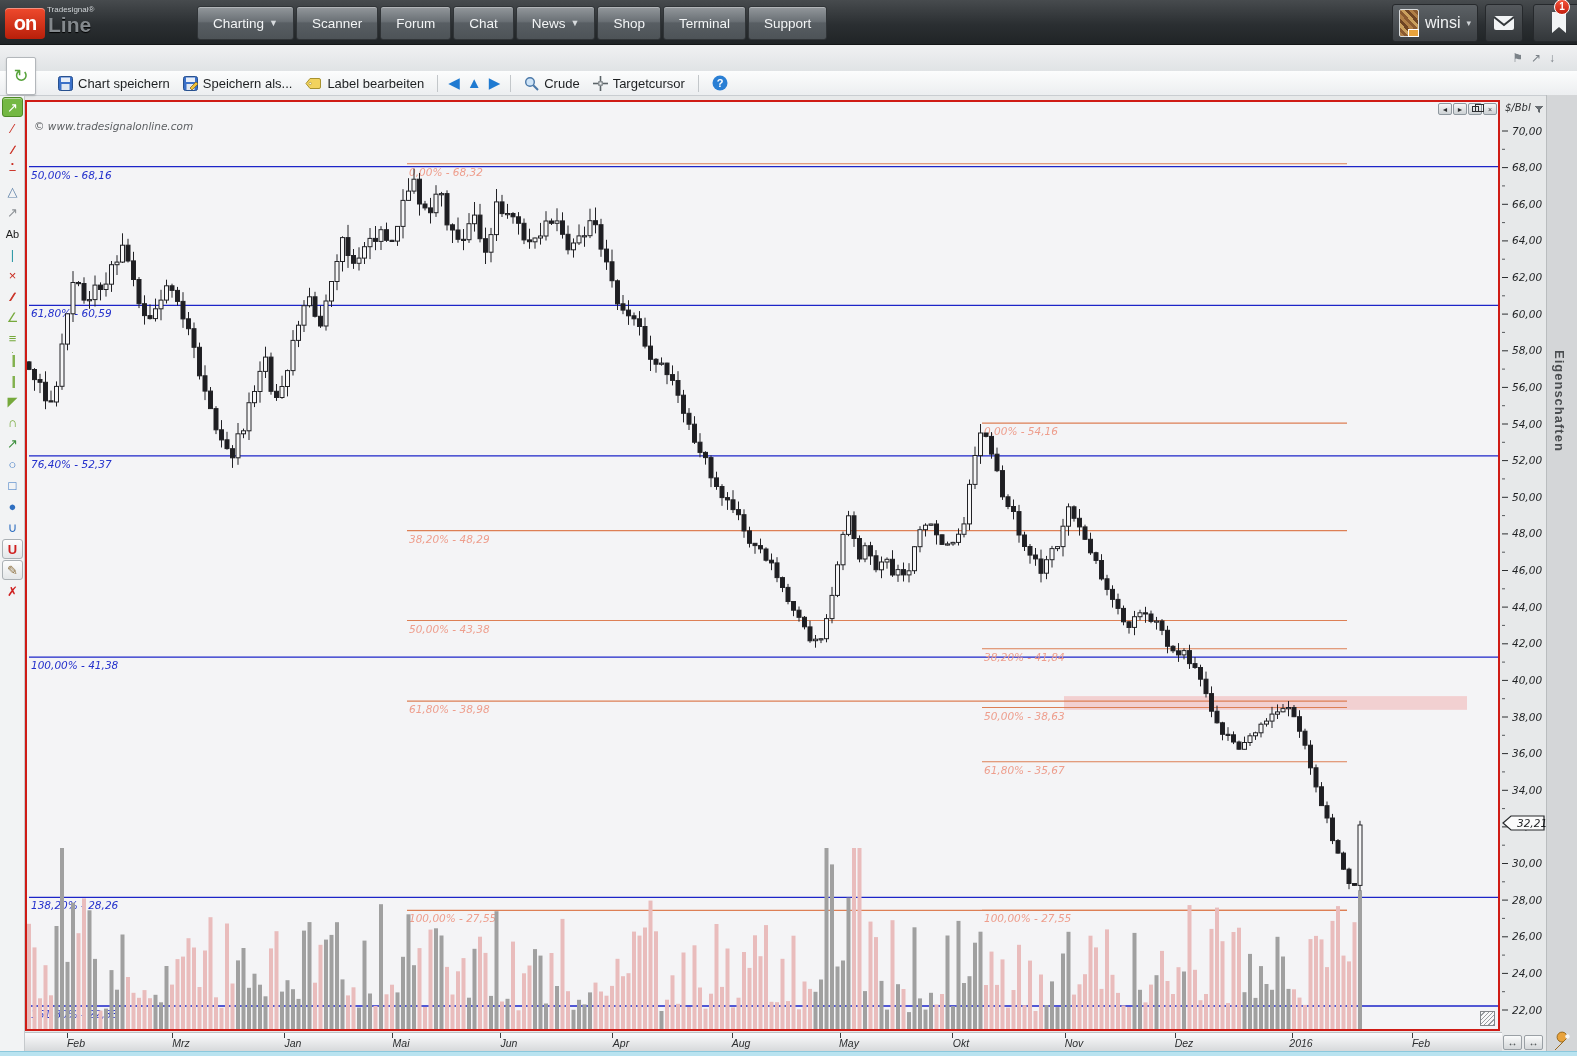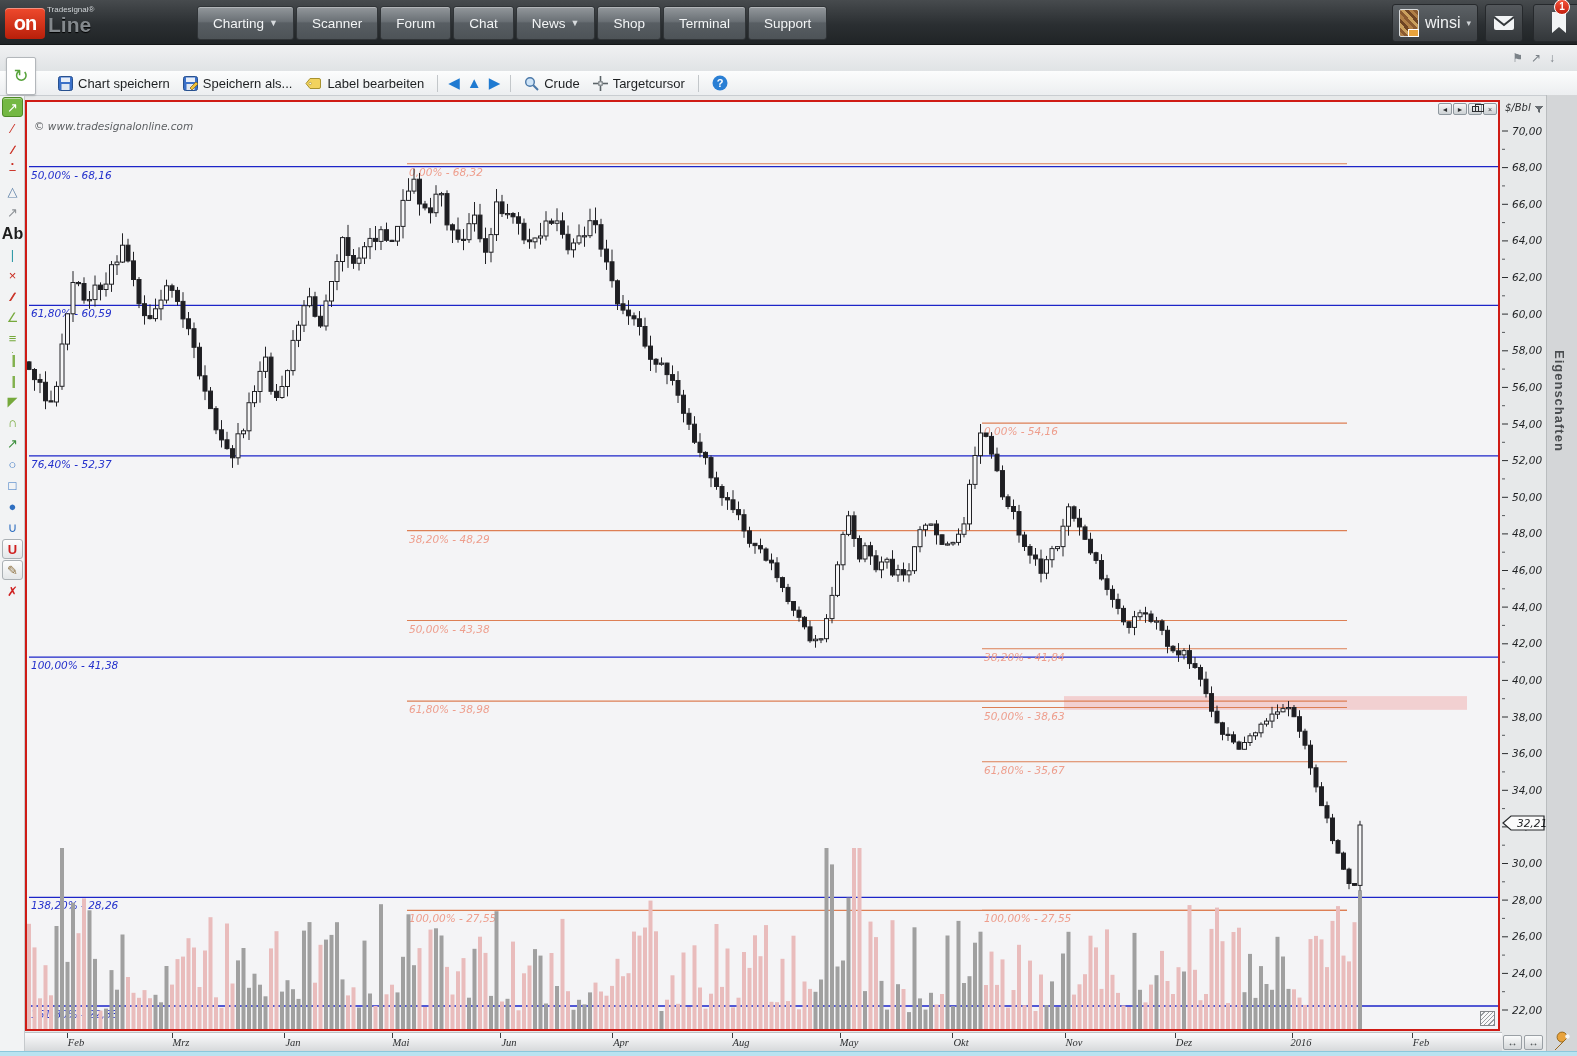--- a/index.html
+++ b/index.html
@@ -103,21 +103,21 @@
                    repeating-linear-gradient(135deg,#f8f8f8 0 2px,#9a9ea1 2px 3px); cursor:nwse-resize; }
 
   
   #yaxis { position:absolute; left:1502px; top:100px; cursor:ns-resize; }
   .props { position:absolute; left:1546px; top:95px; width:31px; height:961px; background:#d4d6d8;
            border-left:1px solid #babdbf; cursor:pointer; }
   .props span { position:absolute; top:255px; left:5px; writing-mode:vertical-rl; font-weight:bold;
                 font-size:13px; color:#4b4e51; letter-spacing:1px; }
   .xaxis { position:absolute; left:25px; top:1032px; width:1477px; height:19px;
            background:linear-gradient(#fbfbfc,#d7d9db); border-top:1px solid #bfc2c5;
-           cursor:ew-resize; font-family:Liberation Serif, serif; }
+           cursor:ew-resize; font-family:Liberation Sans, sans-serif; }
   .xtick { position:absolute; top:0; width:1px; height:5px; background:#3a3d40; }
   .xlab { position:absolute; top:4px; font-style:italic; font-size:10.5px; color:#2c2e30;
           transform:translateX(-50%); }
   .corner-btns { position:absolute; left:1503px; top:1035px; display:flex; gap:2px; }
   .corner-btns .cb { width:19px; height:15px; border:1px solid #9aa0a5; border-radius:2px;
                      background:linear-gradient(#fafbfb,#d4d7d9); font-size:10px; color:#3c4043;
                      display:flex; align-items:center; justify-content:center; cursor:pointer; }
   .wrench { position:absolute; left:1548px; top:1031px; width:28px; height:22px; cursor:pointer; }
   .bottom-strip { position:absolute; left:0; top:1051px; width:1577px; height:5px;
                   background:#b9e3f0; border-top:1px solid #8cc8dc; }
@@ -263,21 +263,21 @@
         <span style="color: rgb(201, 42, 30);">−</span>
         <span class="over" style="color: rgb(201, 42, 30);">•</span>
       </div>
       <div class="tool">
         <span style="color: rgb(91, 127, 166);">△</span>
       </div>
       <div class="tool">
         <span style="color: rgb(141, 146, 150);">↗</span>
       </div>
       <div class="tool">
-        <span style="color: rgb(29, 29, 29); font-size: 16px; font-weight: bold;">Ab</span>
+        <span style="color: rgb(29, 29, 29); font-size: 11px; font-weight: normal;">Ab</span>
       </div>
       <div class="tool">
         <span style="color: rgb(46, 153, 166);">|</span>
       </div>
       <div class="tool">
         <span style="color: rgb(201, 42, 30);">×</span>
       </div>
       <div class="tool">
         <span class="multi" style="color: rgb(201, 42, 30);">∕∕∕</span>
       </div>

